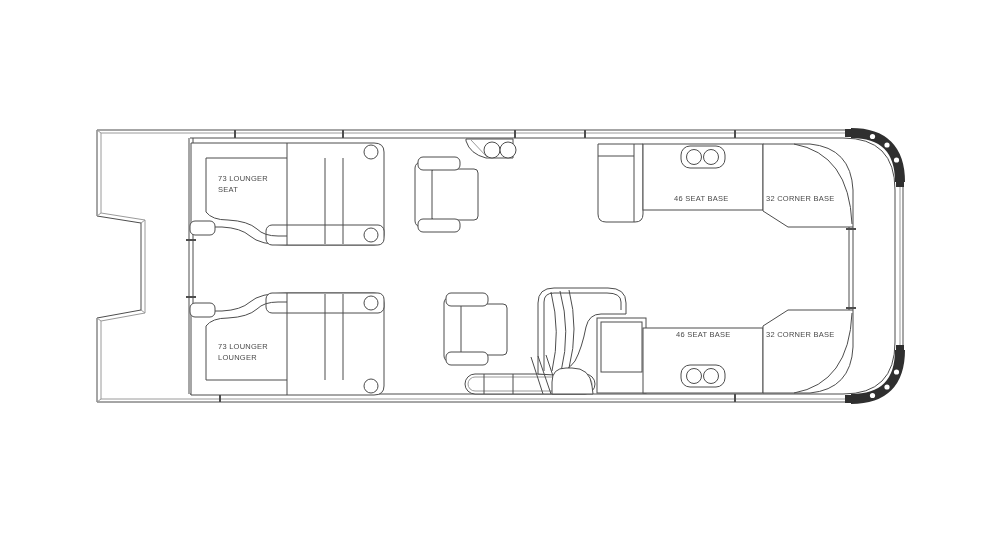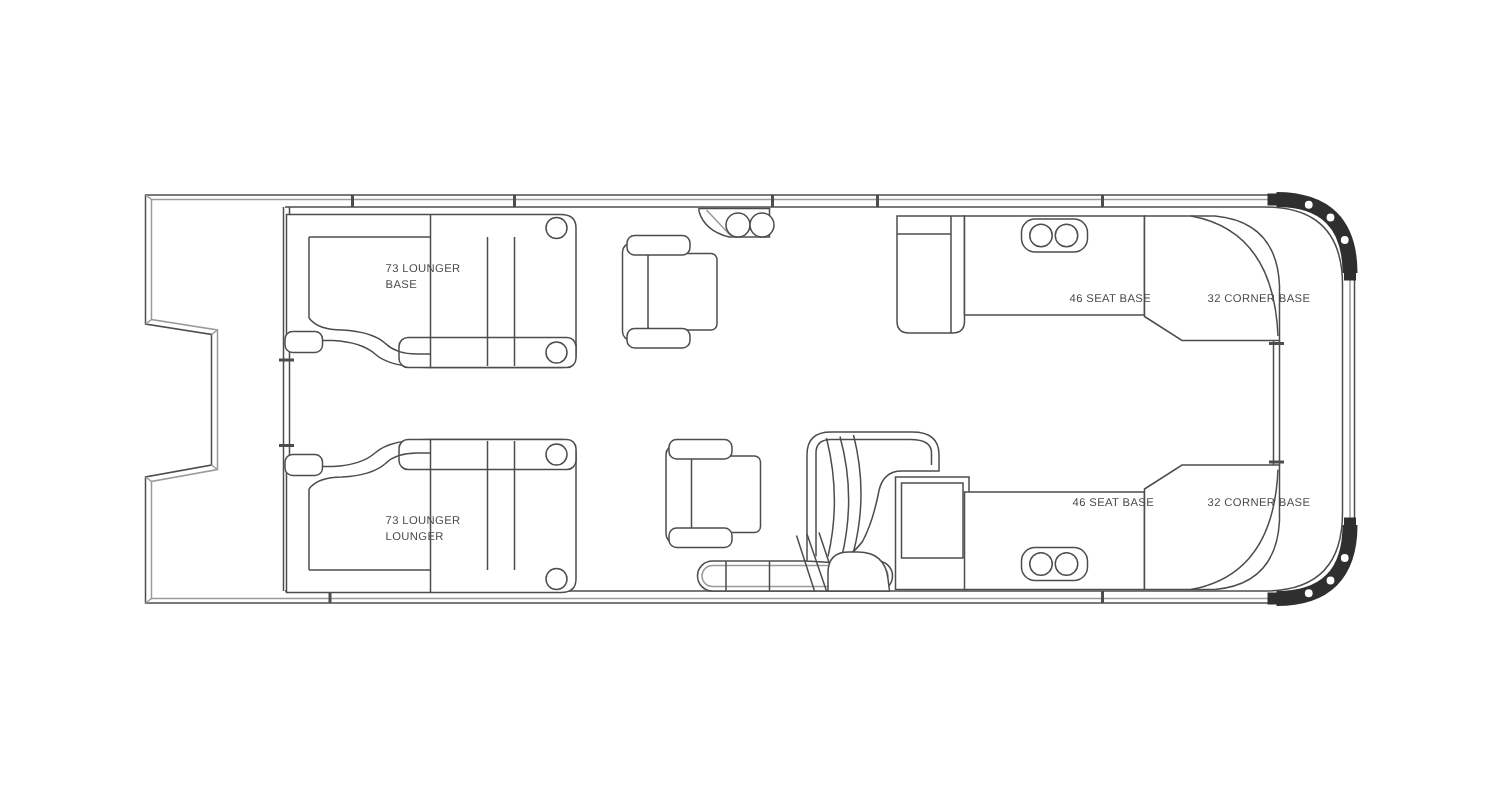--- a/index.html
+++ b/index.html
@@ -1,20 +1,20 @@
 <!DOCTYPE html>
 <html><head>
 <meta charset="utf-8">
 <style>
   html,body{margin:0;padding:0;background:#ffffff;}
   #stage{position:relative;width:1000px;height:533px;background:#ffffff;overflow:hidden;
          font-family:"Liberation Sans",sans-serif;}
   svg{position:absolute;left:0;top:0;}
   .lbl{position:absolute;font-size:7.5px;line-height:10.5px;color:#4a4a4a;
-       letter-spacing:.25px;white-space:nowrap;font-family:"Liberation Sans",sans-serif;margin-left:39px;}
+       letter-spacing:.25px;white-space:nowrap;font-family:"Liberation Sans",sans-serif;}
   .lbl span{display:block;}
 </style>
 </head>
 <body>
 
 <div id="stage">
 
 <svg width="1000" height="533" viewBox="0 0 1000 533">
   <g fill="none" stroke="#4d4d4d" stroke-width="1">
 
@@ -145,21 +145,21 @@
       <circle cx="872.5" cy="395.5" r="2.6" fill="#ffffff" stroke="none"></circle>
       <circle cx="887" cy="387" r="2.6" fill="#ffffff" stroke="none"></circle>
       <circle cx="896.5" cy="372" r="2.6" fill="#ffffff" stroke="none"></circle>
     </g>
 
   </g>
 </svg>
 
 <div class="lbl" style="left:218px;top:174px">
   <span>73 LOUNGER</span>
-  <span>BASE</span>
+  <span>SEAT</span>
 </div>
 
 <div class="lbl" style="left:218px;top:342px">
   <span>73 LOUNGER</span>
   <span>LOUNGER</span>
 </div>
 
 <div class="lbl" style="left:674px;top:194px">
   <span>46 SEAT BASE</span>
 </div>

